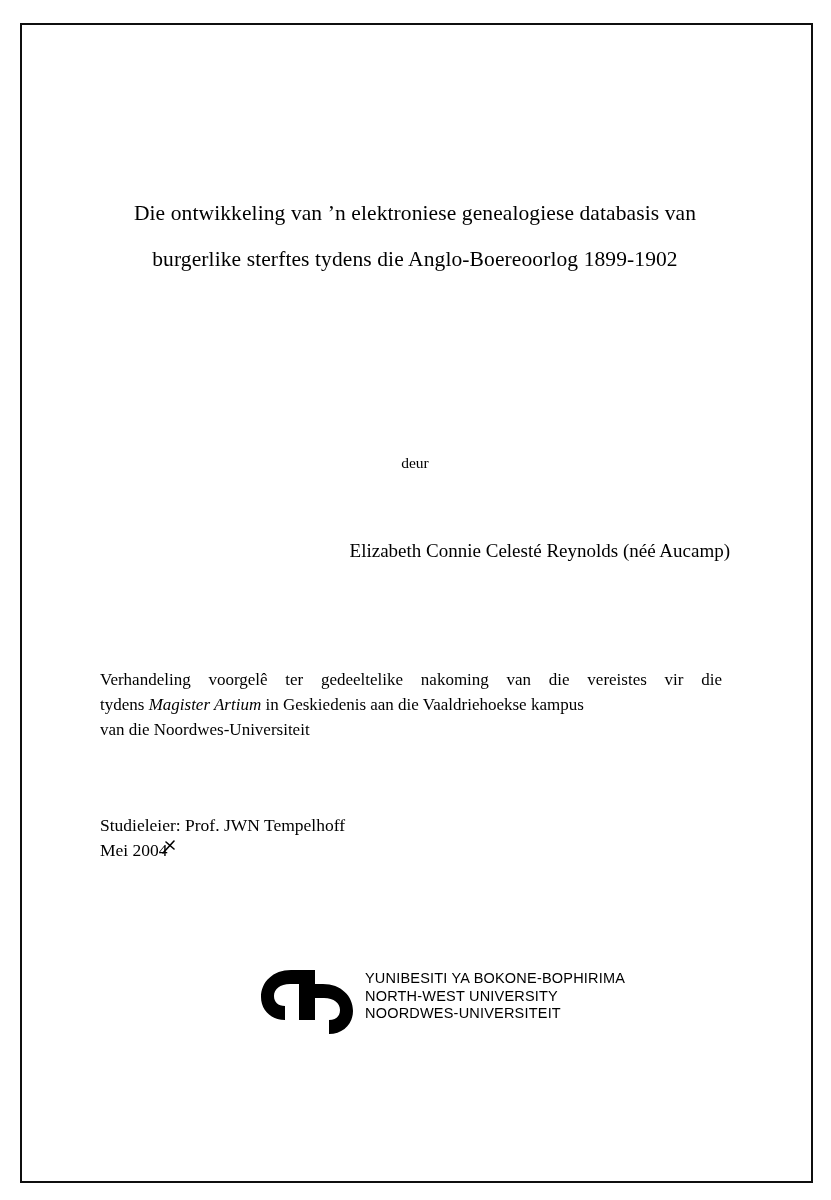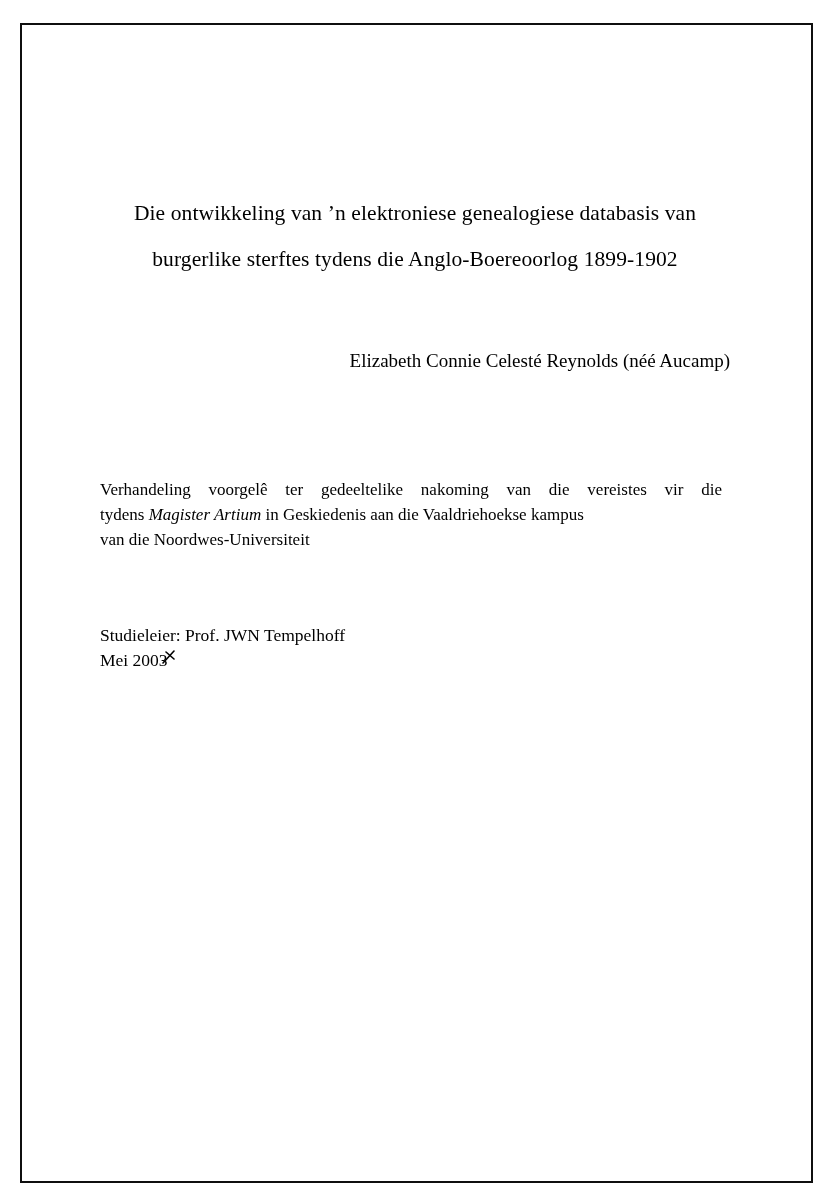--- a/index.html
+++ b/index.html
@@ -127,35 +127,50 @@
 
   <div class="scan-frame"></div>
 
   <div class="content">
 
     <div class="title">
       <span class="title-line">Die ontwikkeling van ’n elektroniese genealogiese databasis van</span>
       <span class="title-line">burgerlike sterftes tydens die Anglo-Boereoorlog 1899-1902</span>
     </div>
 
+    <div class="by-word">deur</div>
 
     <div class="author">Elizabeth Connie Celesté Reynolds (néé Aucamp)</div>
 
     <div class="abstract-block">
       <span class="ln j">Verhandeling voorgelê ter gedeeltelike nakoming van die vereistes vir die</span>
       <span class="ln"><span>tydens </span><span class="italic">Magister Artium</span><span> in Geskiedenis aan die Vaaldriehoekse kampus</span></span>
       <span class="ln">van die Noordwes-Universiteit</span>
     </div>
 
     <div class="supervisor-block">
       <div>Studieleier: Prof. JWN Tempelhoff</div>
       <div class="date-line">
-        <span>Mei 2003</span>
+        <span>Mei 2004</span>
         <svg class="date-strike" viewBox="0 0 14 15">
           <path d="M1,13 L12,1 M4,2 L12,9" stroke="#000000" stroke-width="1.6" fill="none" stroke-linecap="round"></path>
         </svg>
       </div>
     </div>
 
   </div>
 
+  <div class="logo-wrap">
+    <svg class="logo-mark" viewBox="0 0 104 72">
+      <g fill="#000000">
+        <path d="M36,4 C18,4 6,16 6,31 C6,44 16,54 30,54 L30,40 C23,40 19,36 19,30 C19,23 25,18 35,18 L60,18 L60,4 Z"></path>
+        <path d="M68,18 C86,18 98,30 98,45 C98,58 88,68 74,68 L74,54 C81,54 85,50 85,44 C85,37 79,32 69,32 L44,32 L44,18 Z"></path>
+        <rect x="44" y="32" width="16" height="22"></rect>
+      </g>
+    </svg>
+    <div class="logo-text">
+      <span class="lt">YUNIBESITI YA BOKONE-BOPHIRIMA</span>
+      <span class="lt">NORTH-WEST UNIVERSITY</span>
+      <span class="lt">NOORDWES-UNIVERSITEIT</span>
+    </div>
+  </div>
 
 </div>
 
 </body></html>

